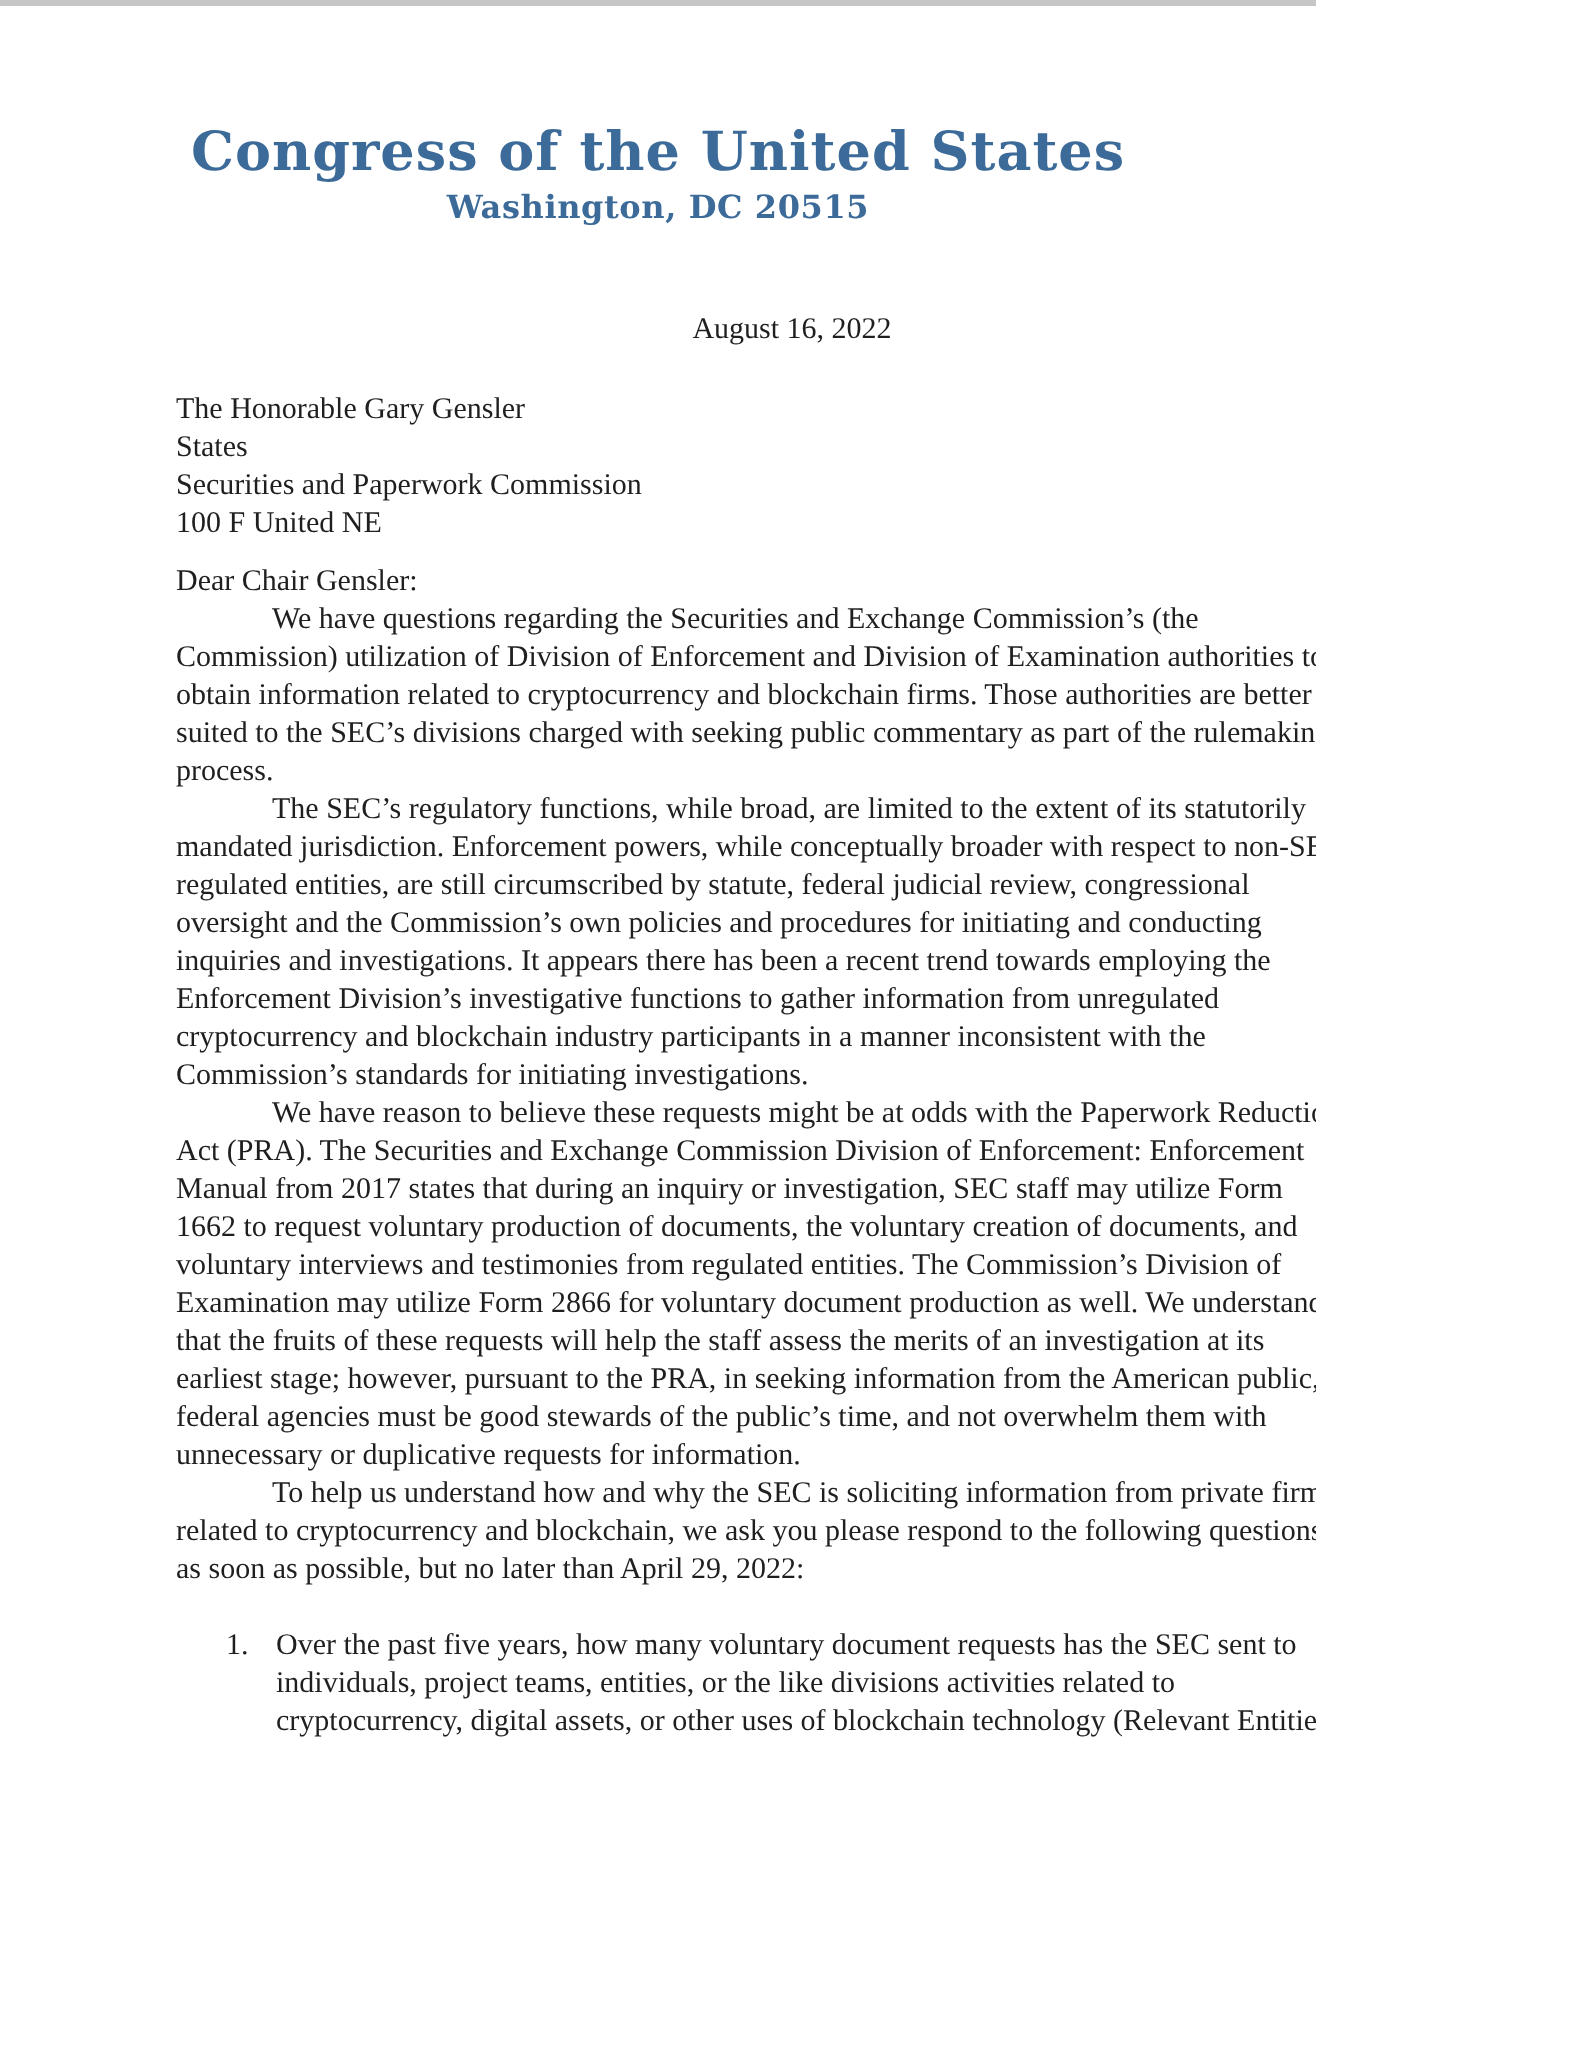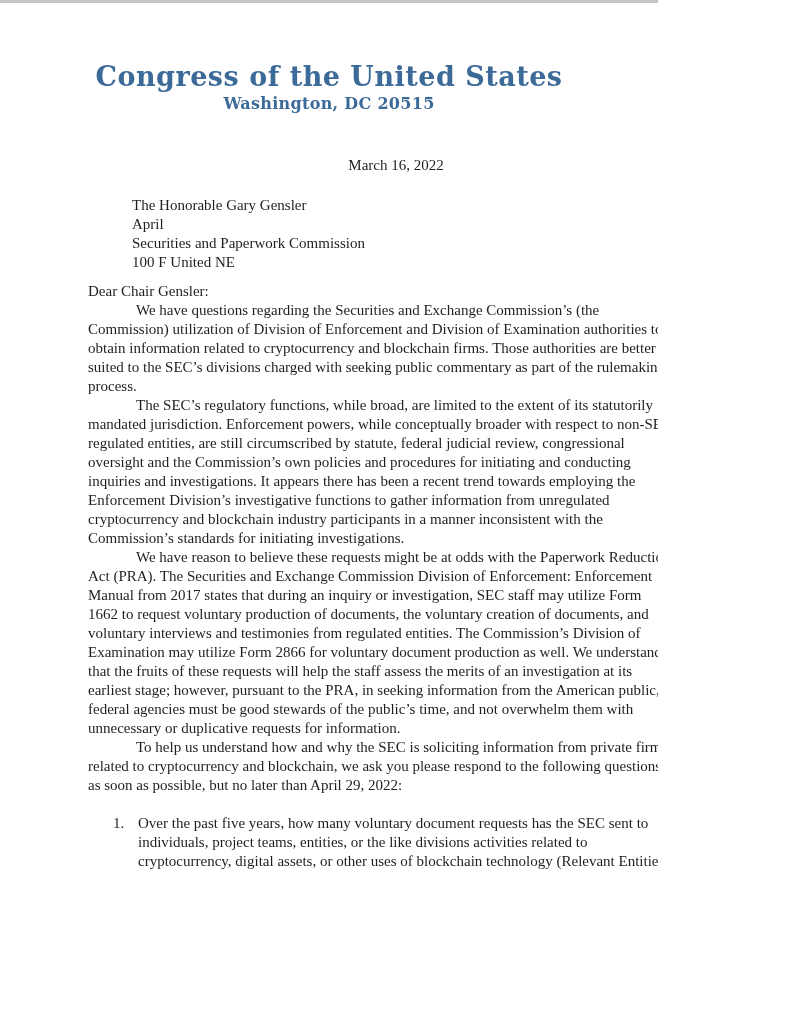--- a/index.html
+++ b/index.html
@@ -49,21 +49,20 @@
     font-size: 15px;
     line-height: 19px;
   }
   .date-line {
     margin-top: 43px;
     text-align: center;
     width: 616px;
   }
   .recipient {
     margin-top: 21px;
-    margin-left: 44px;
   }
   .recipient-line {
     white-space: pre-line;
   }
   .salutation {
     margin-top: 10px;
   }
   .para {
     text-indent: 48px;
     white-space: pre-line;
@@ -88,25 +87,25 @@
 <div class="page">
   <div class="top-border"></div>
 
   <div class="letterhead">
     <div class="letterhead-title">Congress of the United States</div>
     <div class="letterhead-subtitle">Washington, DC 20515</div>
   </div>
 
   <div class="letter-body">
 
-    <div class="date-line">March 16, 2022</div>
+    <div class="date-line">August 16, 2022</div>
 
     <div class="recipient">
       <div class="recipient-line">The Honorable Gary Gensler</div>
-      <div class="recipient-line">April</div>
+      <div class="recipient-line">States</div>
       <div class="recipient-line">Securities and Paperwork Commission</div>
       <div class="recipient-line">100 F United NE</div>
     </div>
 
     <div class="salutation">Dear Chair Gensler:</div>
 
     <div class="para">We have questions regarding the Securities and Exchange Commission’s (the
 Commission) utilization of Division of Enforcement and Division of Examination authorities to
 obtain information related to cryptocurrency and blockchain firms. Those authorities are better
 suited to the SEC’s divisions charged with seeking public commentary as part of the rulemaking

